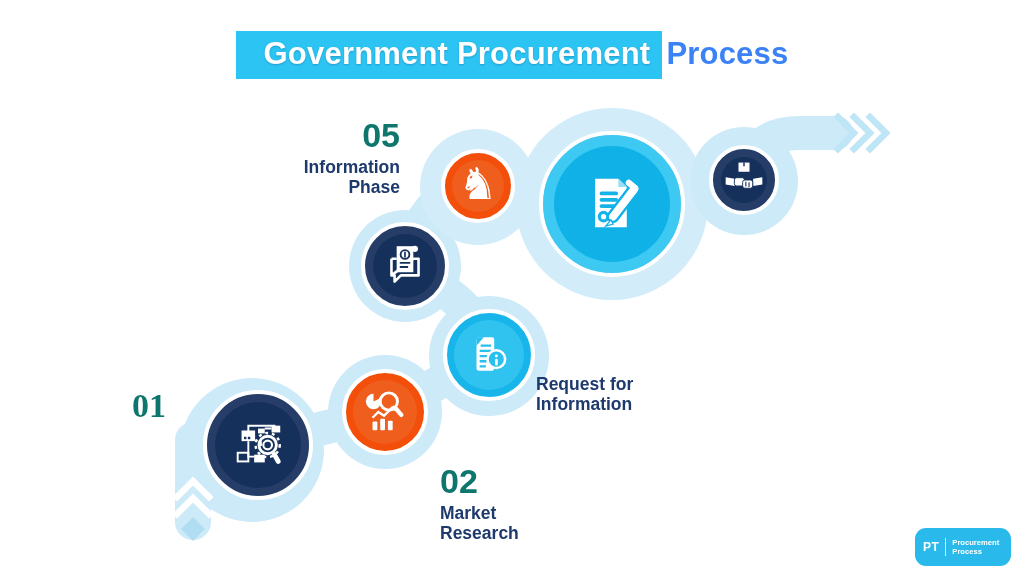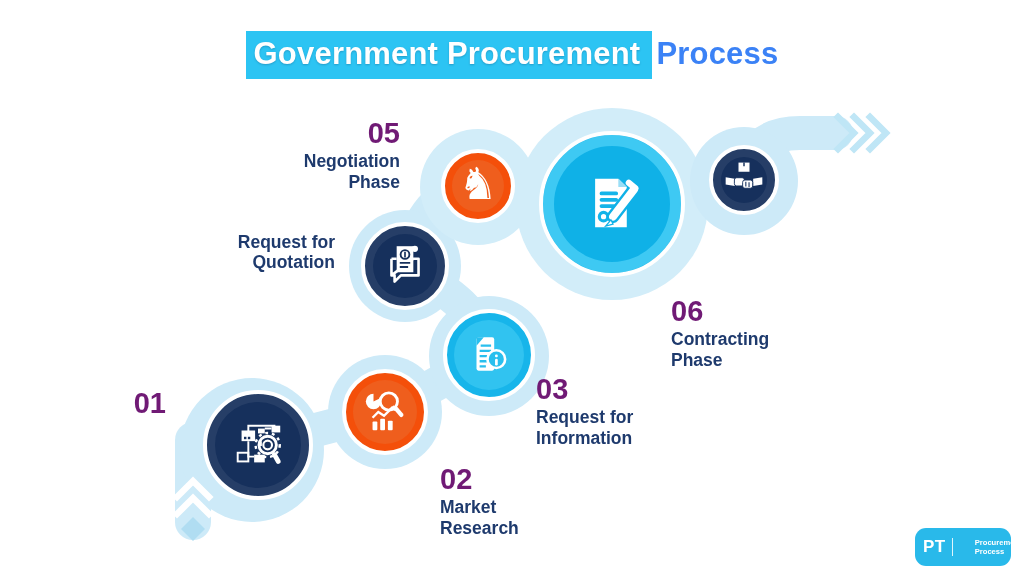--- a/index.html
+++ b/index.html
@@ -8,21 +8,21 @@
     font-family:"Liberation Sans","DejaVu Sans",sans-serif;
   }
   .stage{position:absolute;inset:0;width:1024px;height:576px;}
   
   .title{
     position:absolute;top:31px;left:0;width:100%;text-align:center;z-index:5;
     font-weight:bold;font-size:31px;letter-spacing:.2px;white-space:nowrap;
   }
   .title-highlight{
     display:inline-block;background:#2cc4f3;color:#ffffff;
-    padding:5px 12px 7px 8px;text-shadow:0 1px 2px rgba(10,40,80,.25);
+    padding:5px 12px 7px 28px;text-shadow:0 1px 2px rgba(10,40,80,.25);
   }
   .title-plain{color:#3b82f6;margin-left:4px;}
   
   svg.path-layer{position:absolute;left:0;top:0;z-index:1;}
   
   .circle{
     position:absolute;border-radius:50%;border:4px solid #ffffff;box-sizing:border-box;
     display:flex;align-items:center;justify-content:center;z-index:3;
   }
   .c-navy  {background:#16305c;box-shadow:inset 0 0 0 8px rgba(255,255,255,0.07);}
@@ -32,37 +32,37 @@
   .s1-circle{left:203px;top:390px;width:110px;height:110px;}
   .s2-circle{left:342px;top:369px;width:86px;height:86px;}
   .s3-circle{left:443px;top:309px;width:92px;height:92px;}
   .s4-circle{left:361px;top:222px;width:88px;height:88px;}
   .s5-circle{left:441px;top:149px;width:74px;height:74px;}
   .s6-circle{left:539px;top:131px;width:146px;height:146px;}
   .s7-circle{left:709px;top:145px;width:70px;height:70px;}
   .knight-glyph{font-family:"DejaVu Sans",sans-serif;font-size:44px;color:#ffffff;line-height:1;transform:translateY(-2px);}
   
   .step-label{position:absolute;z-index:4;color:#1e3a6d;}
-  .step-num{font-size:29px;font-weight:bold;color:#701a75;line-height:1.05;margin-bottom:3px;}
+  .step-num{font-size:34px;font-weight:bold;color:#0f766e;line-height:1.05;margin-bottom:3px;}
   .step-name{font-size:17.5px;font-weight:bold;line-height:1.16;}
-  .s1-label{left:18px;top:388px;width:148px;text-align:right;}
+  .s1-label{left:18px;top:388px;width:148px;text-align:right;font-family:Liberation Serif, serif;}
   .s2-label{left:440px;top:456px;width:120px;margin-top:8px;}
   .s3-label{left:536px;top:374px;width:120px;}
   .s4-label{left:183px;top:232px;width:152px;text-align:right;}
   .s5-label{left:248px;top:118px;width:152px;text-align:right;}
   .s6-label{left:671px;top:296px;width:130px;}
   .s7-label{left:810px;top:172px;width:128px;}
   
   .logo{
     position:absolute;left:915px;top:528px;width:96px;height:38px;background:#29b9ea;
     border-radius:11px;display:flex;align-items:center;z-index:5;padding:0 8px;box-sizing:border-box;
   }
-  .logo-abbr{color:#ffffff;font-weight:bold;font-size:17px;letter-spacing:.5px;}
+  .logo-abbr{color:#ffffff;font-weight:bold;font-size:12px;letter-spacing:.5px;}
   .logo-name{
-    margin-left:6px;padding-left:22px;border-left:1px solid rgba(255,255,255,.85);
+    margin-left:6px;padding-left:6px;border-left:1px solid rgba(255,255,255,.85);
     color:#ffffff;font-size:7.6px;line-height:1.25;font-weight:bold;
   }
 </style>
 </head>
 <body>
 
 <div class="stage">
 
   <svg class="path-layer" width="1024" height="576" viewBox="0 0 1024 576">
 
@@ -181,33 +181,27 @@
   </div>
 
   <div class="step-label s1-label">
     <div class="step-num">01</div>
   </div>
   <div class="step-label s2-label">
     <div class="step-num">02</div>
     <div class="step-name">Market Research</div>
   </div>
   <div class="step-label s3-label">
-    <div class="step-num">03</div>
     <div class="step-name">Request for Information</div>
   </div>
   <div class="step-label s4-label">
-    <div class="step-name">Request for Quotation</div>
   </div>
   <div class="step-label s5-label">
     <div class="step-num">05</div>
-    <div class="step-name">Negotiation Phase</div>
-  </div>
-  <div class="step-label s6-label">
-    <div class="step-num">06</div>
-    <div class="step-name">Contracting Phase</div>
+    <div class="step-name">Information Phase</div>
   </div>
 
   <div class="logo">
     <span class="logo-abbr">PT</span>
     <span class="logo-name">
       <span>Procurement</span><br>
       <span>Process</span>
     </span>
   </div>
 

